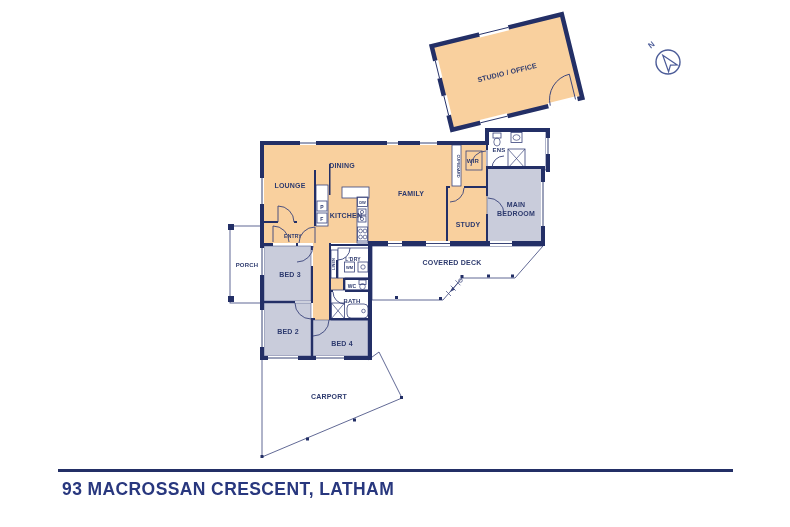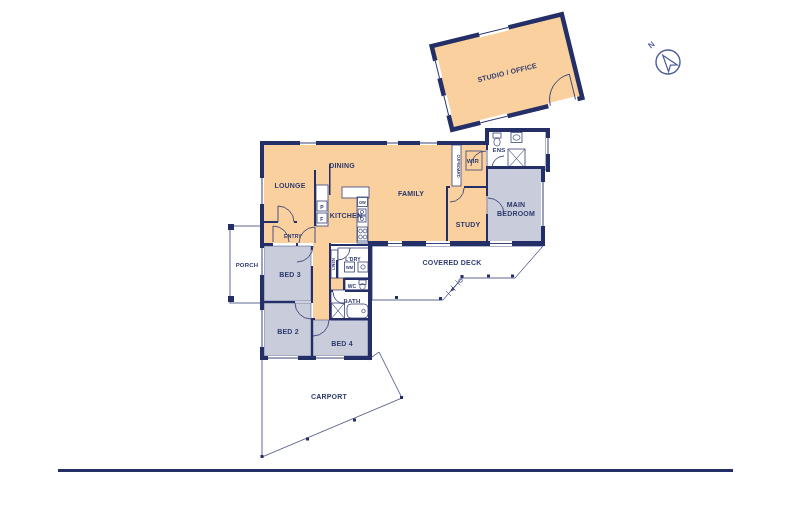--- a/index.html
+++ b/index.html
@@ -307,14 +307,15 @@
     <text x="329" y="399" class="lbl">CARPORT</text>
 
     <text x="322" y="208.5" class="lbl-sm">P</text>
     <text x="322" y="220.5" class="lbl-sm">F</text>
     <text x="362.5" y="204" class="lbl-xs">DW</text>
     <text x="349.5" y="269" class="lbl-xs">WM</text>
   </g>
 </svg>
 
 <div class="divider"></div>
+<div class="title">93 MACROSSAN CRESCENT, LATHAM</div>
 
 </div>
 
 </body></html>

